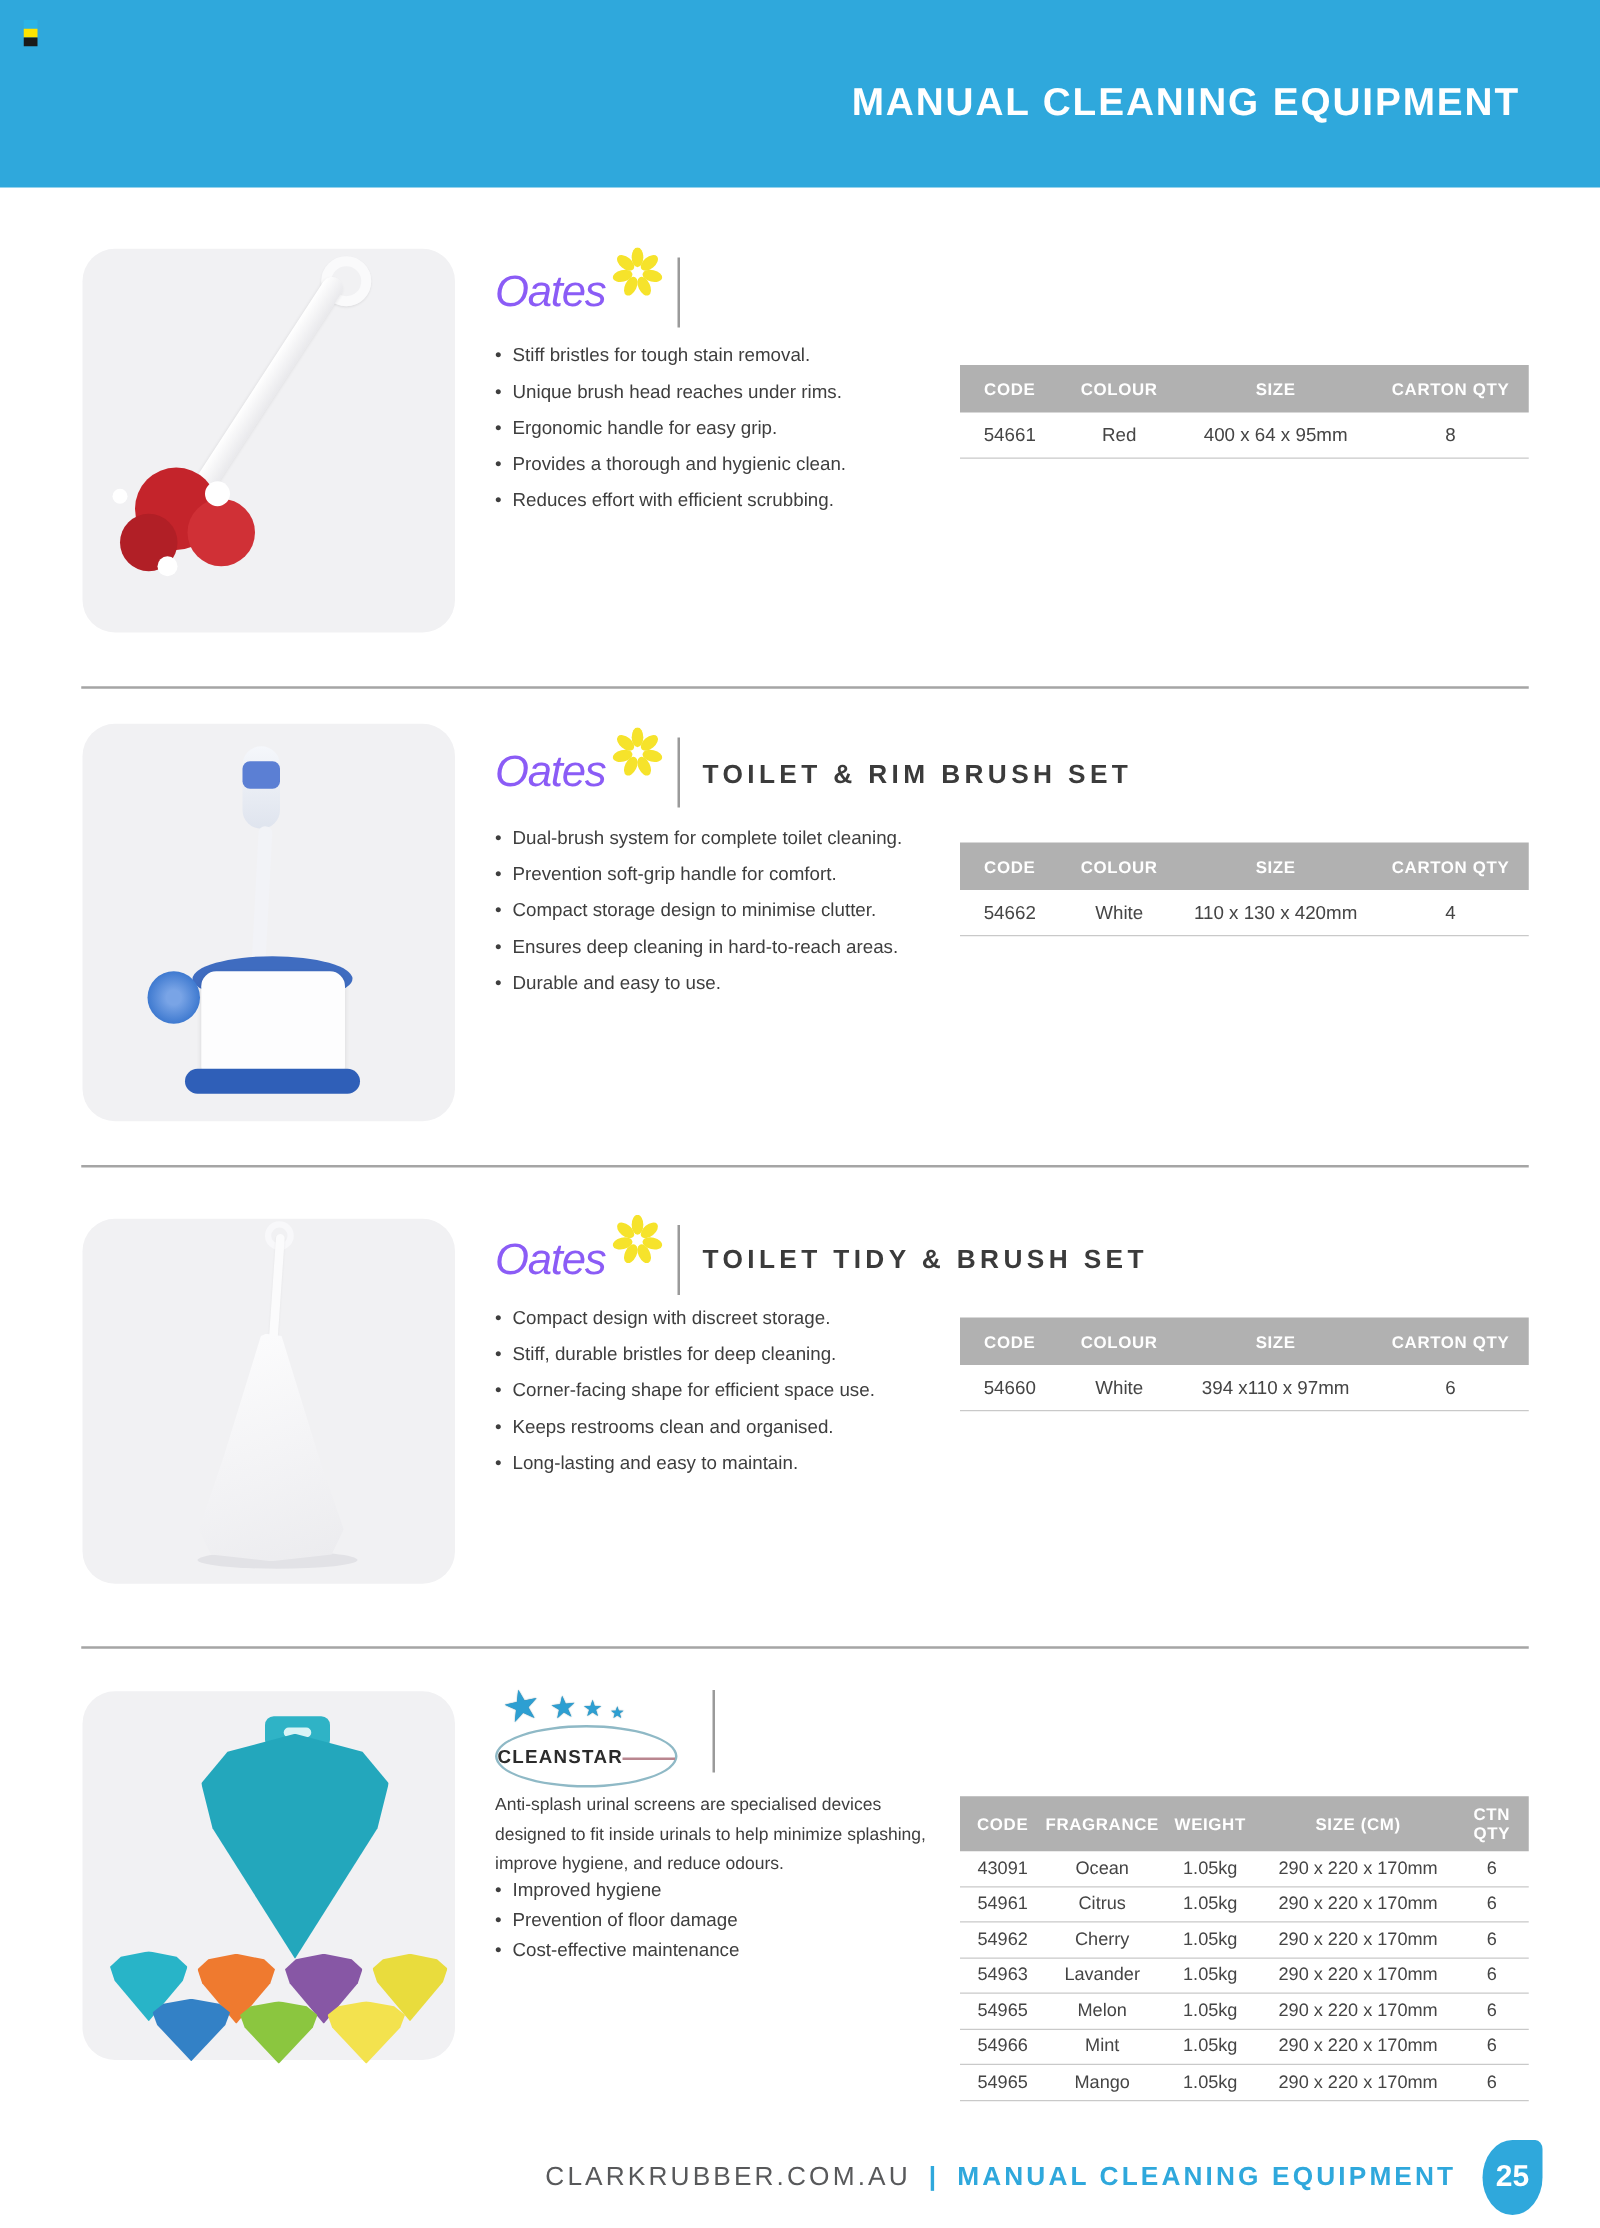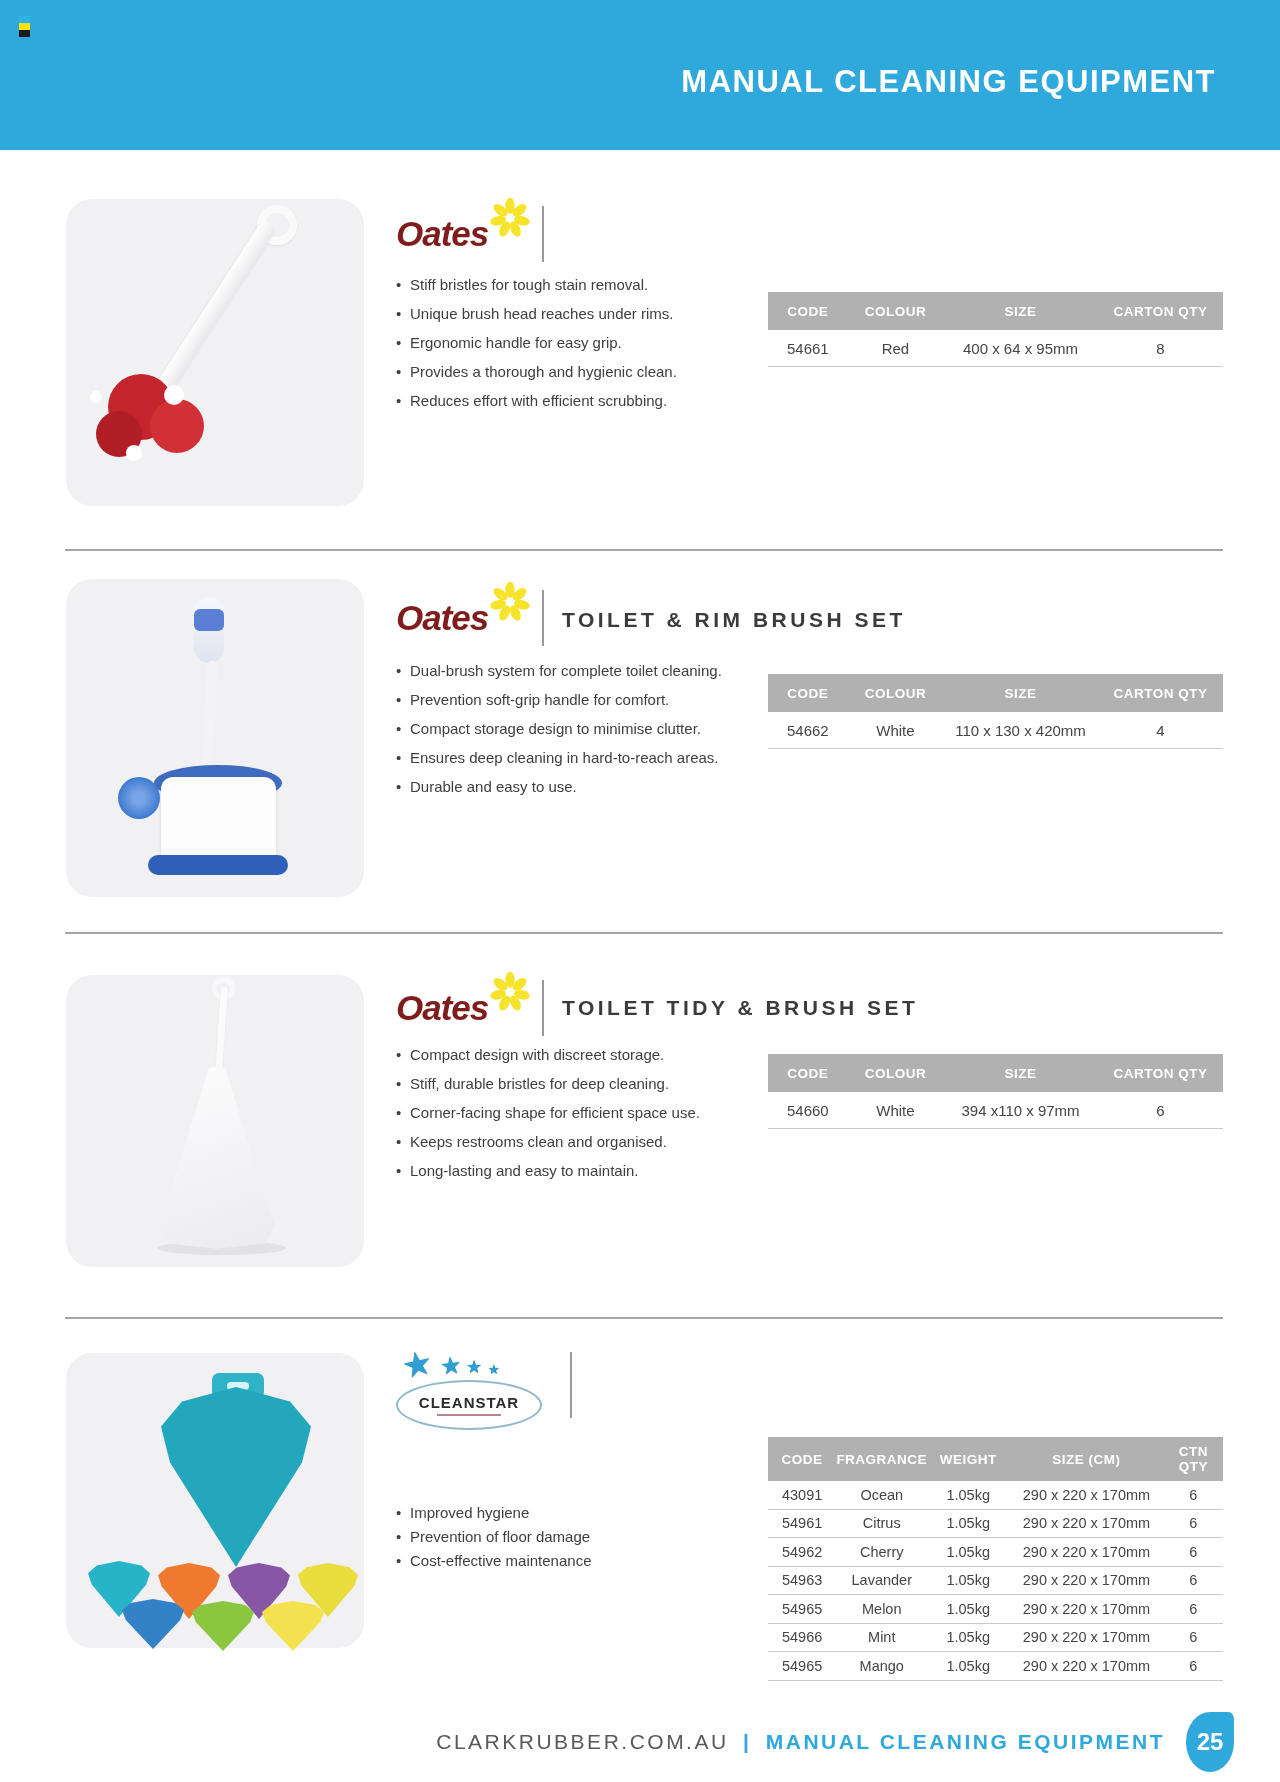--- a/index.html
+++ b/index.html
@@ -29,28 +29,28 @@
   .t-row{display:grid;align-items:center;text-align:center;border-bottom:1px solid #c9c9c9;color:#454545;}
   .cols4 .t-head,.cols4 .t-row{grid-template-columns:17.5% 21% 34% 27.5%;}
   .cols5 .t-head,.cols5 .t-row{grid-template-columns:15% 20% 18% 34% 13%;}
   .tbl-big .t-head{height:38px;}
   .tbl-big .t-row{height:36px;font-size:15px;}
   .tbl-small .t-head{height:44px;line-height:15px;}
   .tbl-small .t-row{height:27.5px;font-size:14.5px;}
 
   
   .oates{position:absolute;width:130px;height:52px;}
-  .oates .word{font-style:italic;font-weight:700;font-size:35px;color:#7f1d1d;letter-spacing:-1px;}
+  .oates .word{font-style:italic;font-weight:400;font-size:35px;color:#8b5cf6;letter-spacing:-1px;}
   .oates svg{position:absolute;right:-4px;top:-16px;}
 
   
   .cleanstar{position:absolute;width:156px;height:82px;}
   .cleanstar .st{position:absolute;color:#2d9fd2;text-shadow:0 0 1px #16607e;}
   .cs-ellipse{position:absolute;left:0;top:30px;width:142px;height:46px;border:2px solid #8fb9c6;
-              border-radius:50%;background:#fff;display:flex;flex-direction:column;align-items:center;justify-content:center;}
+              border-radius:50%;background:#fff;display:flex;flex-direction:row;align-items:center;justify-content:center;}
   .cs-word{font-size:15px;font-weight:600;letter-spacing:1px;color:#2b2b2b;}
   .cs-tag{width:64px;height:2px;background:#b9868f;margin-top:3px;}
 
   
   .footer-text{position:absolute;top:1730px;right:115px;font-size:21px;letter-spacing:2.5px;white-space:nowrap;}
   .footer-text .site{color:#58595b;font-weight:400;text-align:right;}
   .footer-text .sep{color:#2fa8dc;font-weight:700;padding:0 6px;}
   .footer-text .sect{color:#2fa8dc;font-weight:700;}
   .page-badge{position:absolute;left:1186px;top:1712px;width:48px;height:60px;background:#2fa8dc;
               border-radius:50% 12% 50% 50%;display:flex;align-items:center;justify-content:center;
@@ -344,20 +344,21 @@
     <span class="st" style="left:6px;top:-6px;font-size:34px;transform:rotate(-12deg);">★</span>
     <span class="st" style="left:44px;top:2px;font-size:24px;transform:rotate(-6deg);">★</span>
     <span class="st" style="left:70px;top:6px;font-size:18px;">★</span>
     <span class="st" style="left:92px;top:12px;font-size:13px;">★</span>
     <div class="cs-ellipse">
       <span class="cs-word">CLEANSTAR</span>
       <span class="cs-tag"></span>
     </div>
   </div>
   <div class="vbar" style="left:570px;top:1352px;height:66px;"></div>
+  <div style="position:absolute;left:396px;top:1432px;width:350px;font-size:14px;line-height:23.5px;color:#3e3e3e;">Anti-splash urinal screens are specialised devices designed to fit inside urinals to help minimize splashing, improve hygiene, and reduce odours.</div>
   <div class="bullets bullets-tight" style="left:396px;top:1504px;">
       <div class="bullet-item">
         <span class="dot">•</span>
         <span>Improved hygiene</span>
       </div>
       <div class="bullet-item">
         <span class="dot">•</span>
         <span>Prevention of floor damage</span>
       </div>
       <div class="bullet-item">

